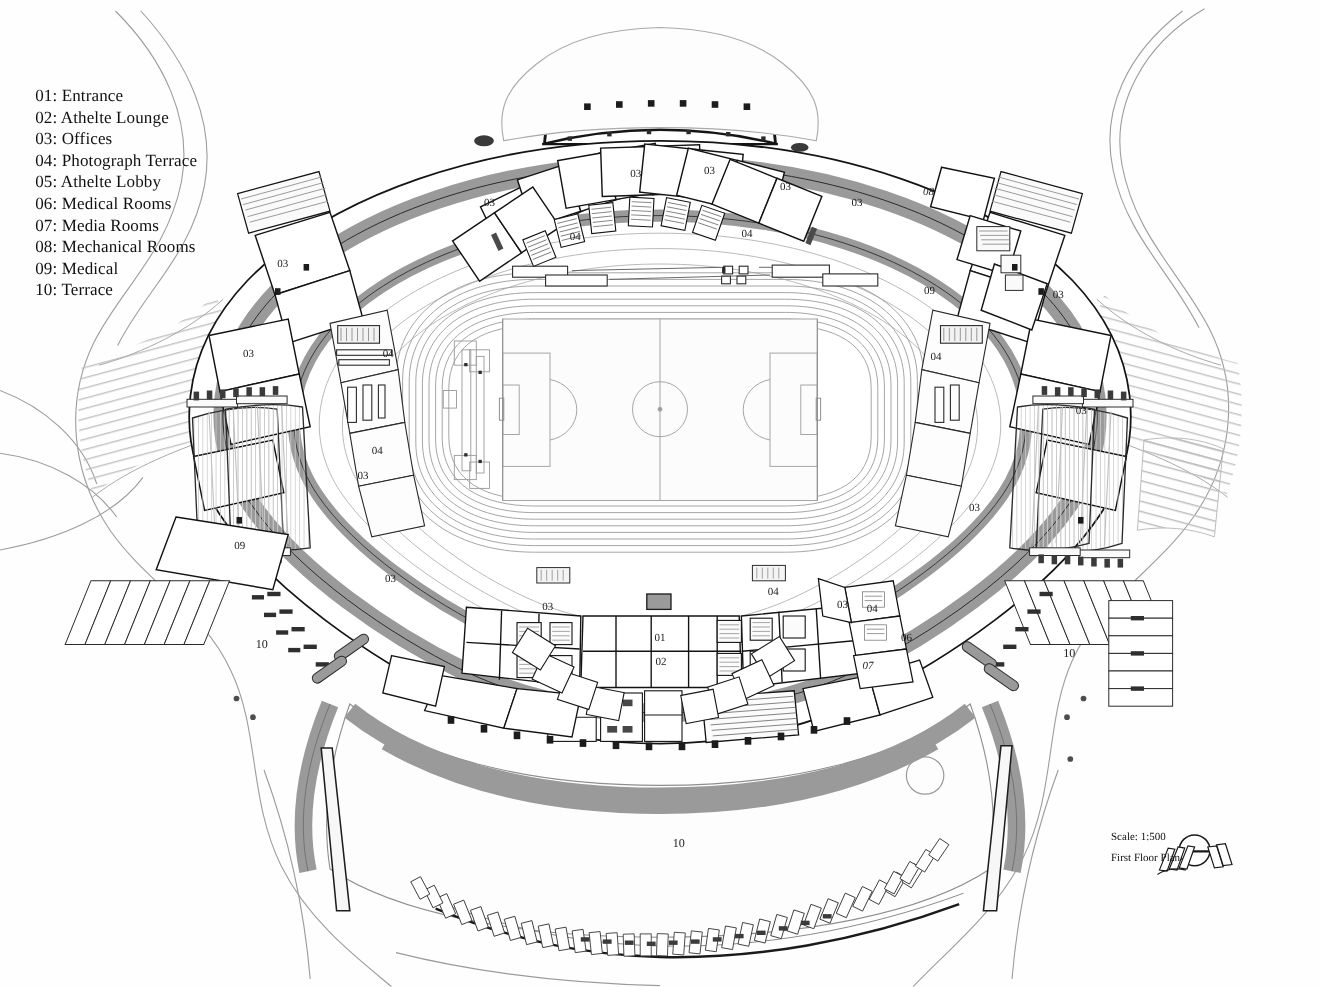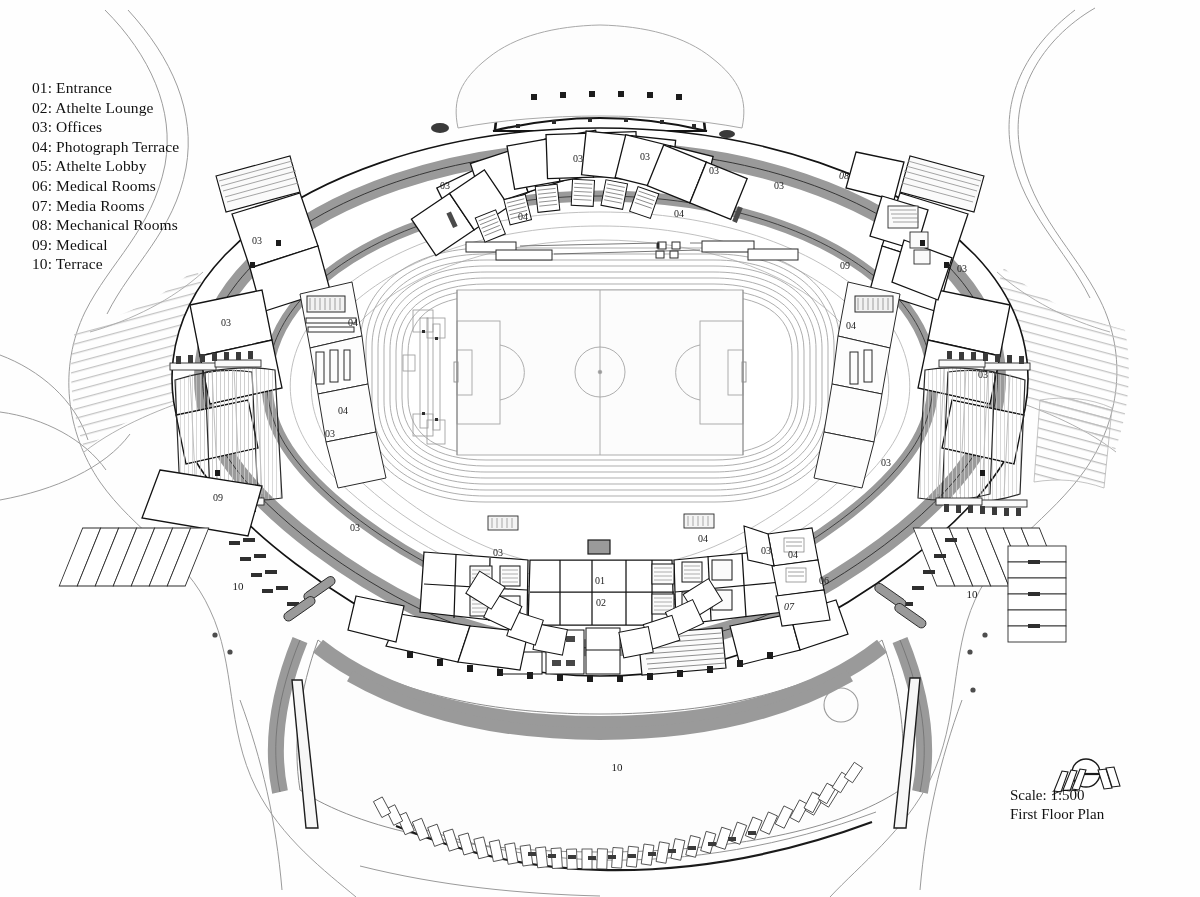--- a/index.html
+++ b/index.html
@@ -7,21 +7,21 @@
   body{width:1200px;height:897px;position:relative;overflow:hidden;
        font-family:"Liberation Serif",serif;color:#111;}
   #sheet{position:absolute;inset:0;background:#fefefe;}
 
   
   #legend{position:absolute;left:32px;top:78px;font-size:15.5px;line-height:19.6px;
           letter-spacing:.1px;white-space:nowrap;}
   #legend div{white-space:nowrap;}
 
   
-  #titleblock{position:absolute;left:1010px;top:786px;font-size:15px;line-height:19px;}
+  #titleblock{position:absolute;left:1010px;top:752px;font-size:10px;line-height:19px;}
   #titleblock div{white-space:nowrap;}
   #northmark{position:absolute;left:1052px;top:757px;width:80px;height:42px;}
 
   
   #plan{position:absolute;left:0;top:0;width:1200px;height:897px;}
 
   
   .rlbl{position:absolute;font-family:"Liberation Serif",serif;font-size:10px;
         color:#1a1a1a;transform:translate(-50%,-50%);white-space:nowrap;}
   .rlbl.bg{font-size:11px;}

